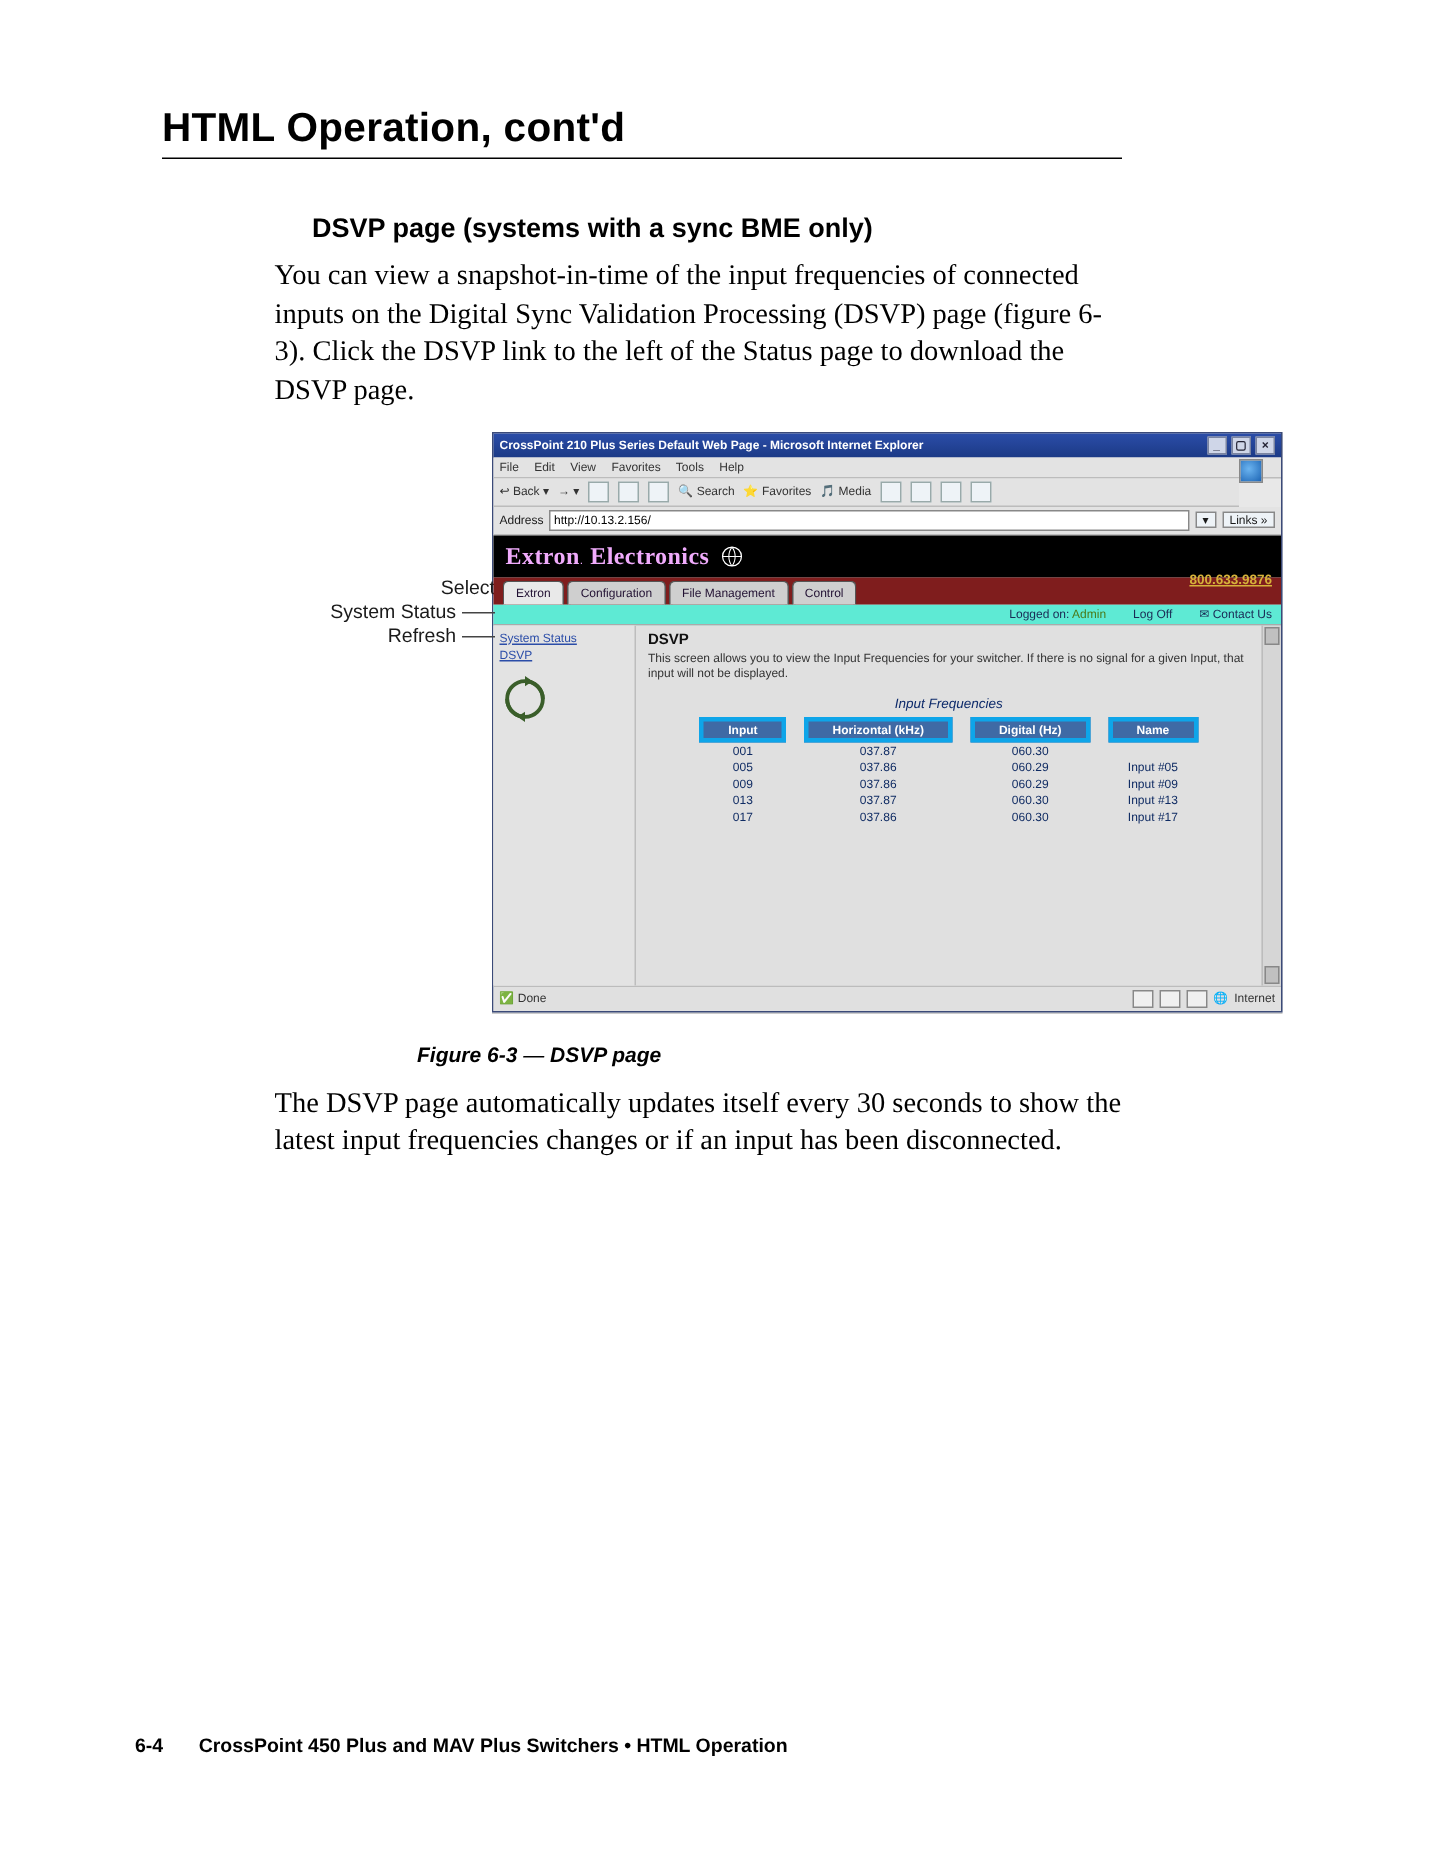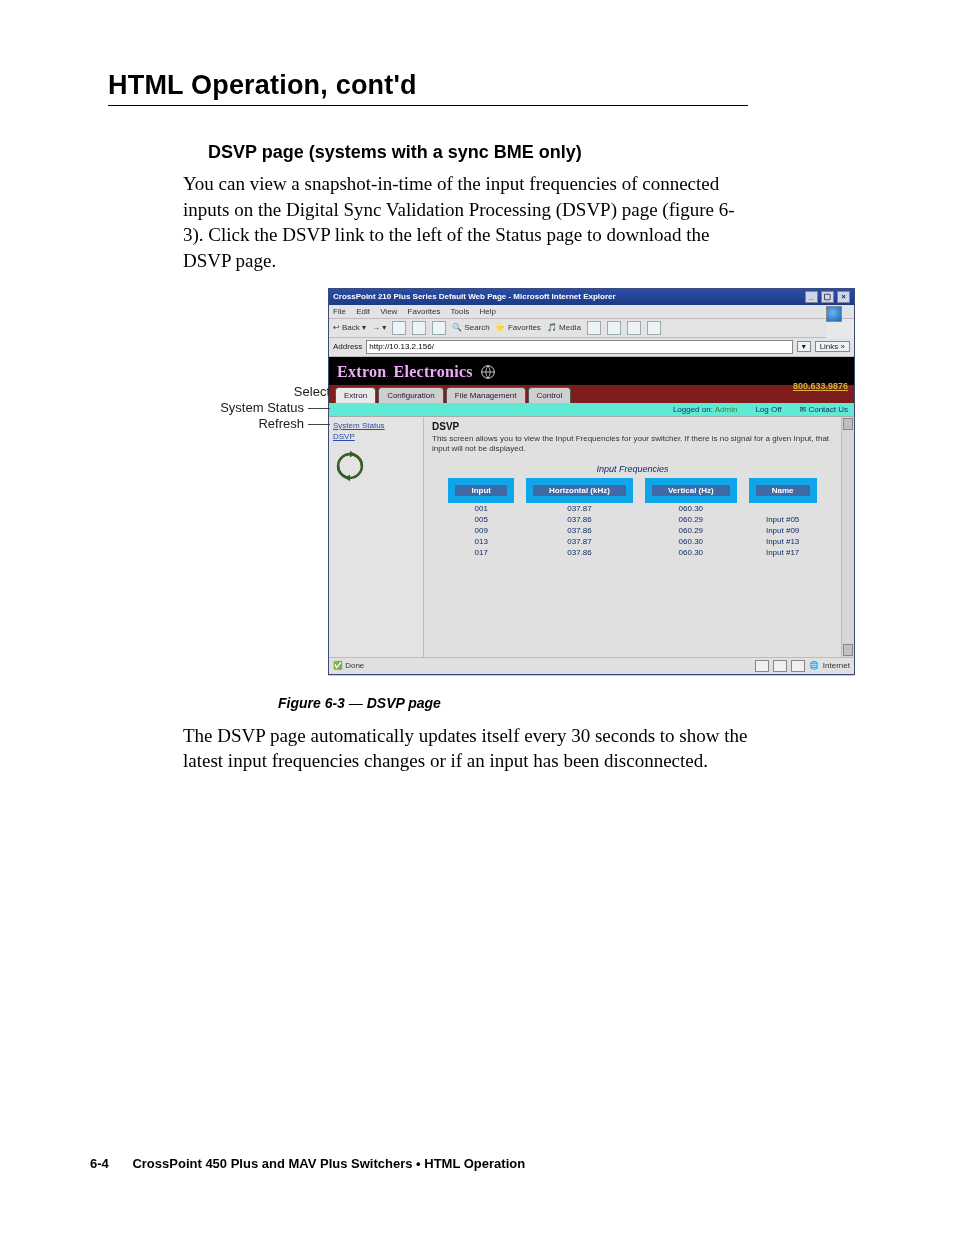--- a/index.html
+++ b/index.html
@@ -298,21 +298,21 @@
     border-collapse: separate;
     border-spacing: 12px 0;
     font-size: 8px;
     text-align: center;
   }
   .freq-table th {
     background: #3f6aa5;
     color: #fff;
     font-weight: bold;
     padding: 1px 16px;
-    border: 7px solid #0ea5e9;
+    border: 3px solid #0ea5e9;
     font-size: 8px;
   }
   .freq-table td {
     color: #0f2b63;
     padding: 1px 4px;
   }
   .ie-status {
     background: #e0e0e0;
     border-top: 1px solid #bcbcbc;
     font-size: 8px;
@@ -443,21 +443,21 @@
             </div>
             <div class="main">
               <h4>DSVP</h4>
               <div class="desc">This screen allows you to view the Input Frequencies for your switcher. If there is no signal for a given Input, that input will not be displayed.</div>
               <div class="tblhead">Input Frequencies</div>
               <table class="freq-table">
                 <thead>
                   <tr>
                     <th>Input</th>
                     <th>Horizontal (kHz)</th>
-                    <th>Vertical (Hz)</th>
+                    <th>Digital (Hz)</th>
                     <th>Name</th>
                   </tr>
                 </thead>
                 <tbody id="freq-body">
                     <tr>
                       <td>001</td>
                       <td>037.87</td>
                       <td>060.30</td>
                       <td></td>
                     </tr>

